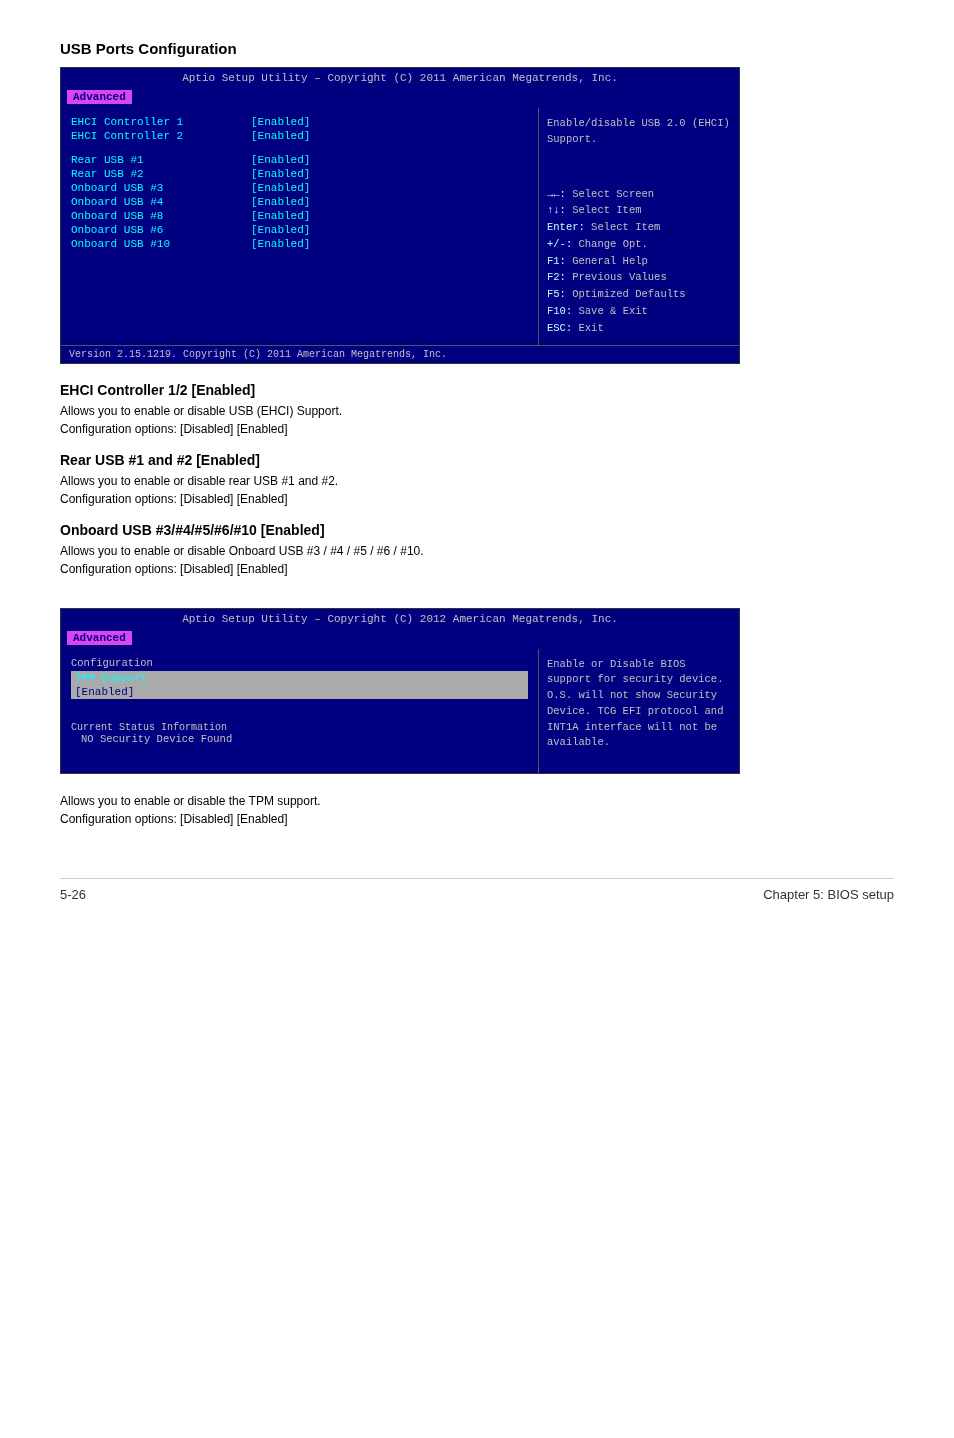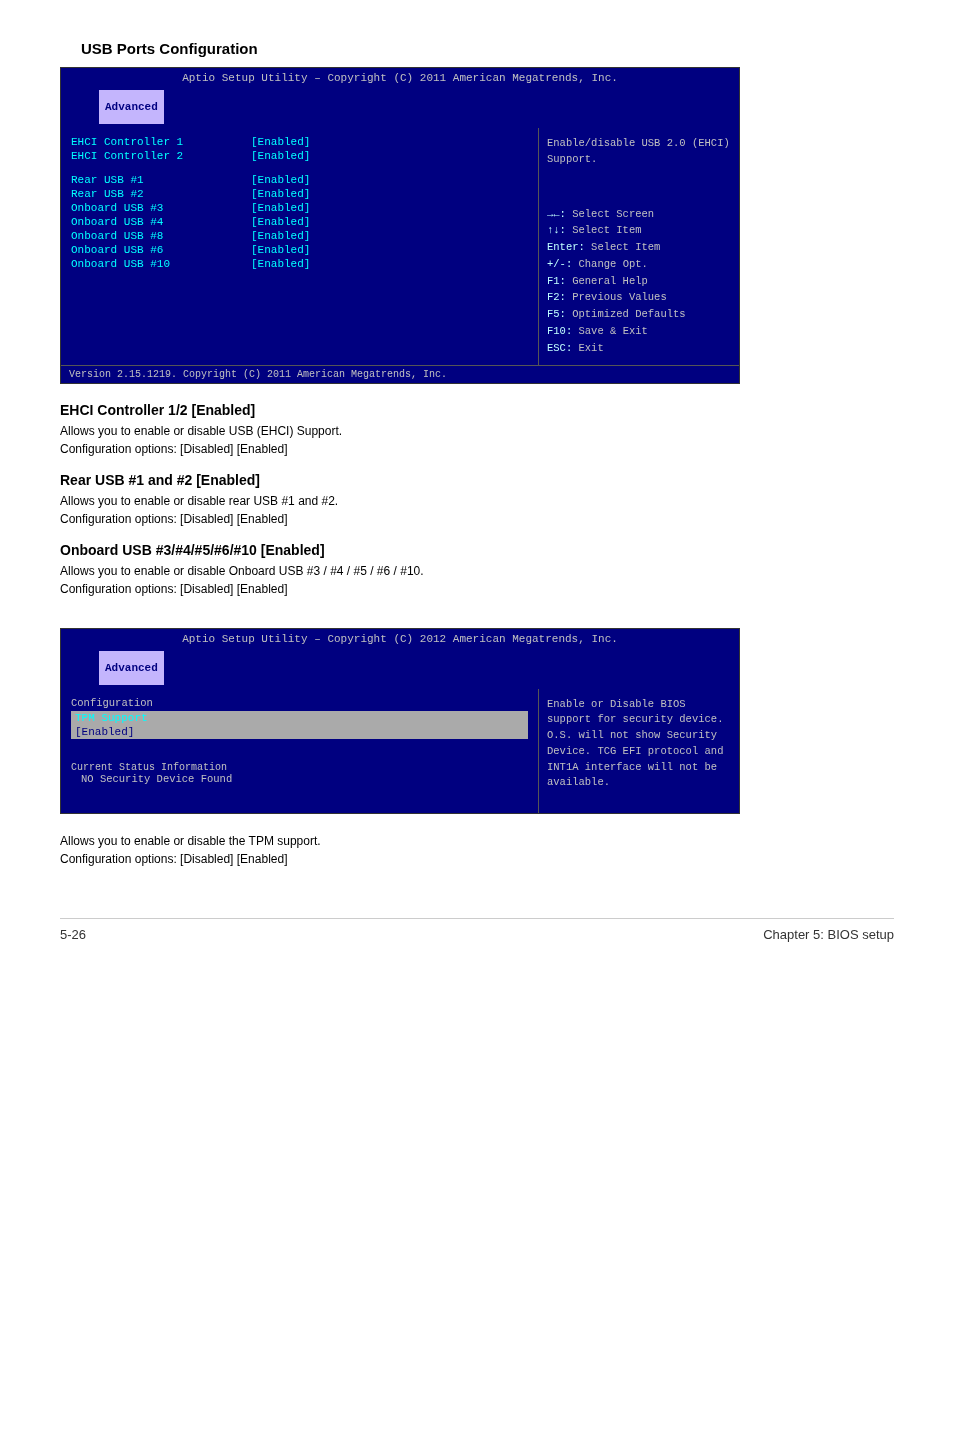--- a/index.html
+++ b/index.html
@@ -11,21 +11,20 @@
       width: 954px;
       min-height: 1438px;
       padding: 40px 60px;
     }
 
     .section-title {
       font-size: 15px;
       font-weight: bold;
       color: #000;
       margin-bottom: 10px;
-      margin-left: 21px;
     }
 
     .bios-box {
       border: 1px solid #333;
       background: #000080;
       color: #fff;
       font-family: 'Courier New', monospace;
       font-size: 11px;
       margin-bottom: 18px;
       width: 680px;
@@ -37,26 +36,25 @@
       color: #c0c0c0;
       border-bottom: none;
     }
 
     .bios-tab-row {
       padding: 2px 6px 4px 6px;
     }
 
     .bios-tab {
       display: inline-block;
-      background: #c4b5fd;
+      background: #d946ef;
       color: #000080;
-      padding: 11px 6px;
+      padding: 1px 6px;
       font-weight: bold;
       font-size: 11px;
-      margin-left: 32px;
     }
 
     .bios-content {
       display: flex;
       padding: 0;
     }
 
     .bios-main {
       flex: 1;
       padding: 8px 10px;

